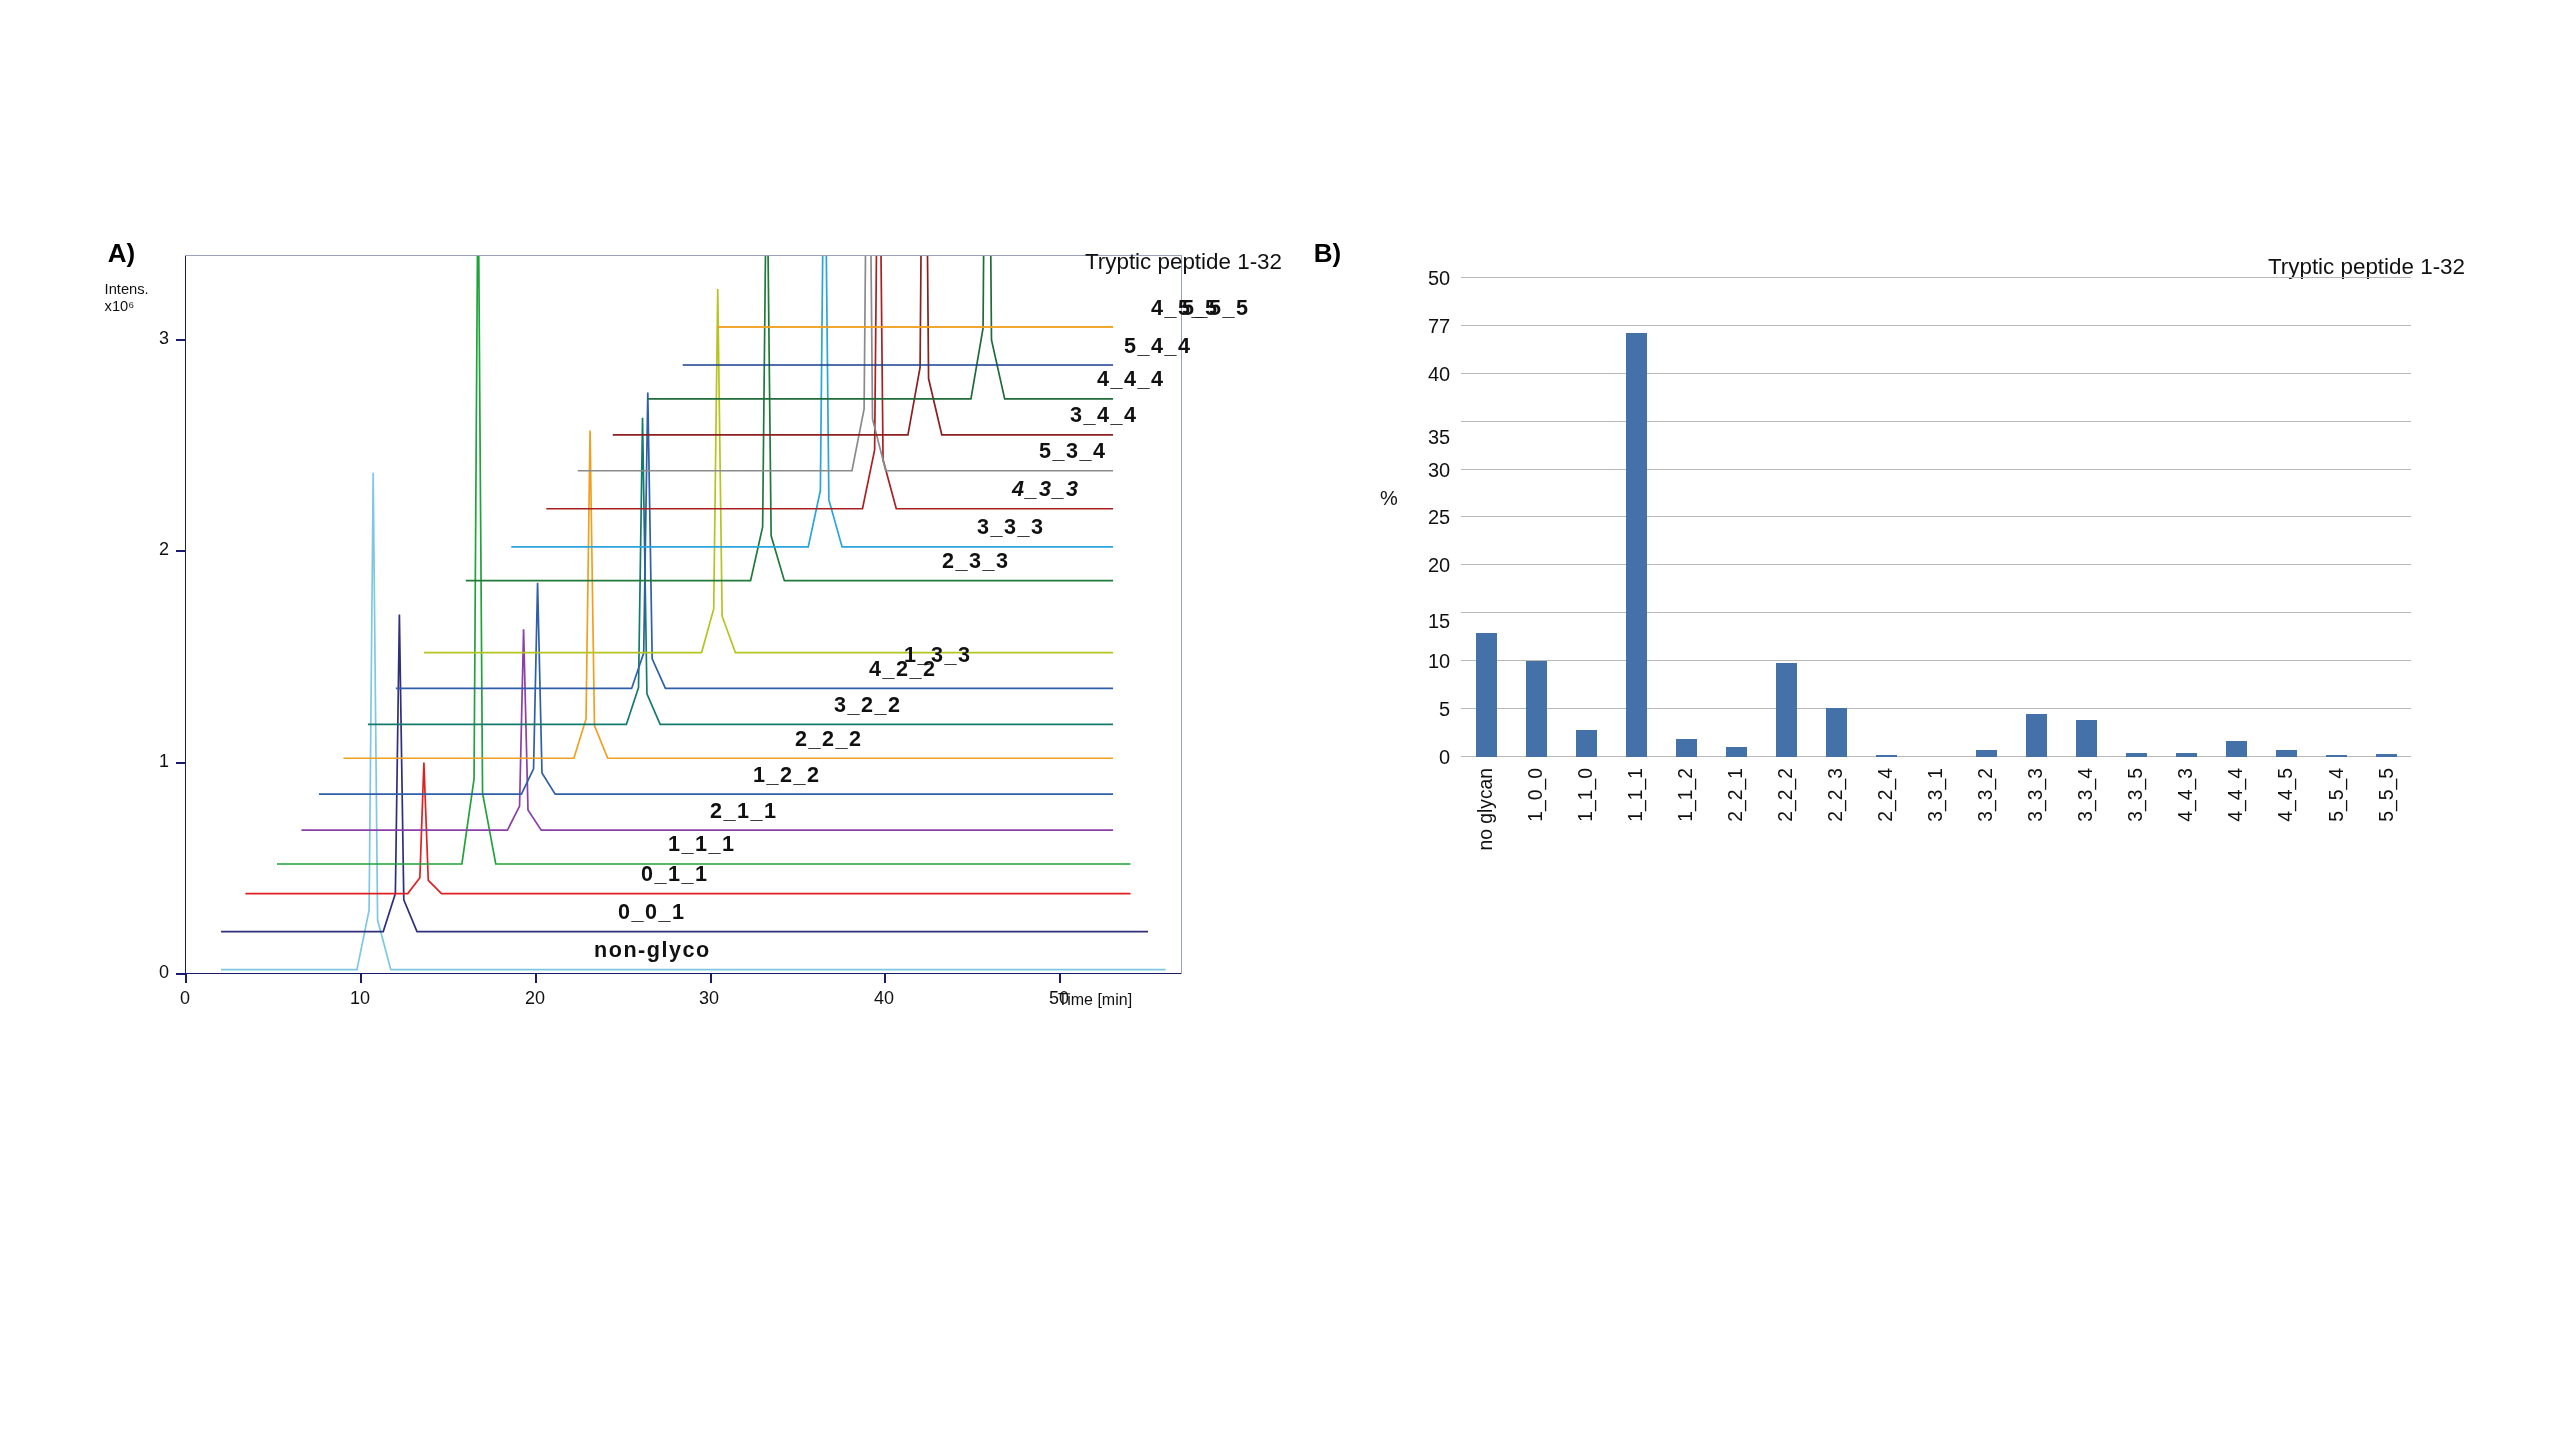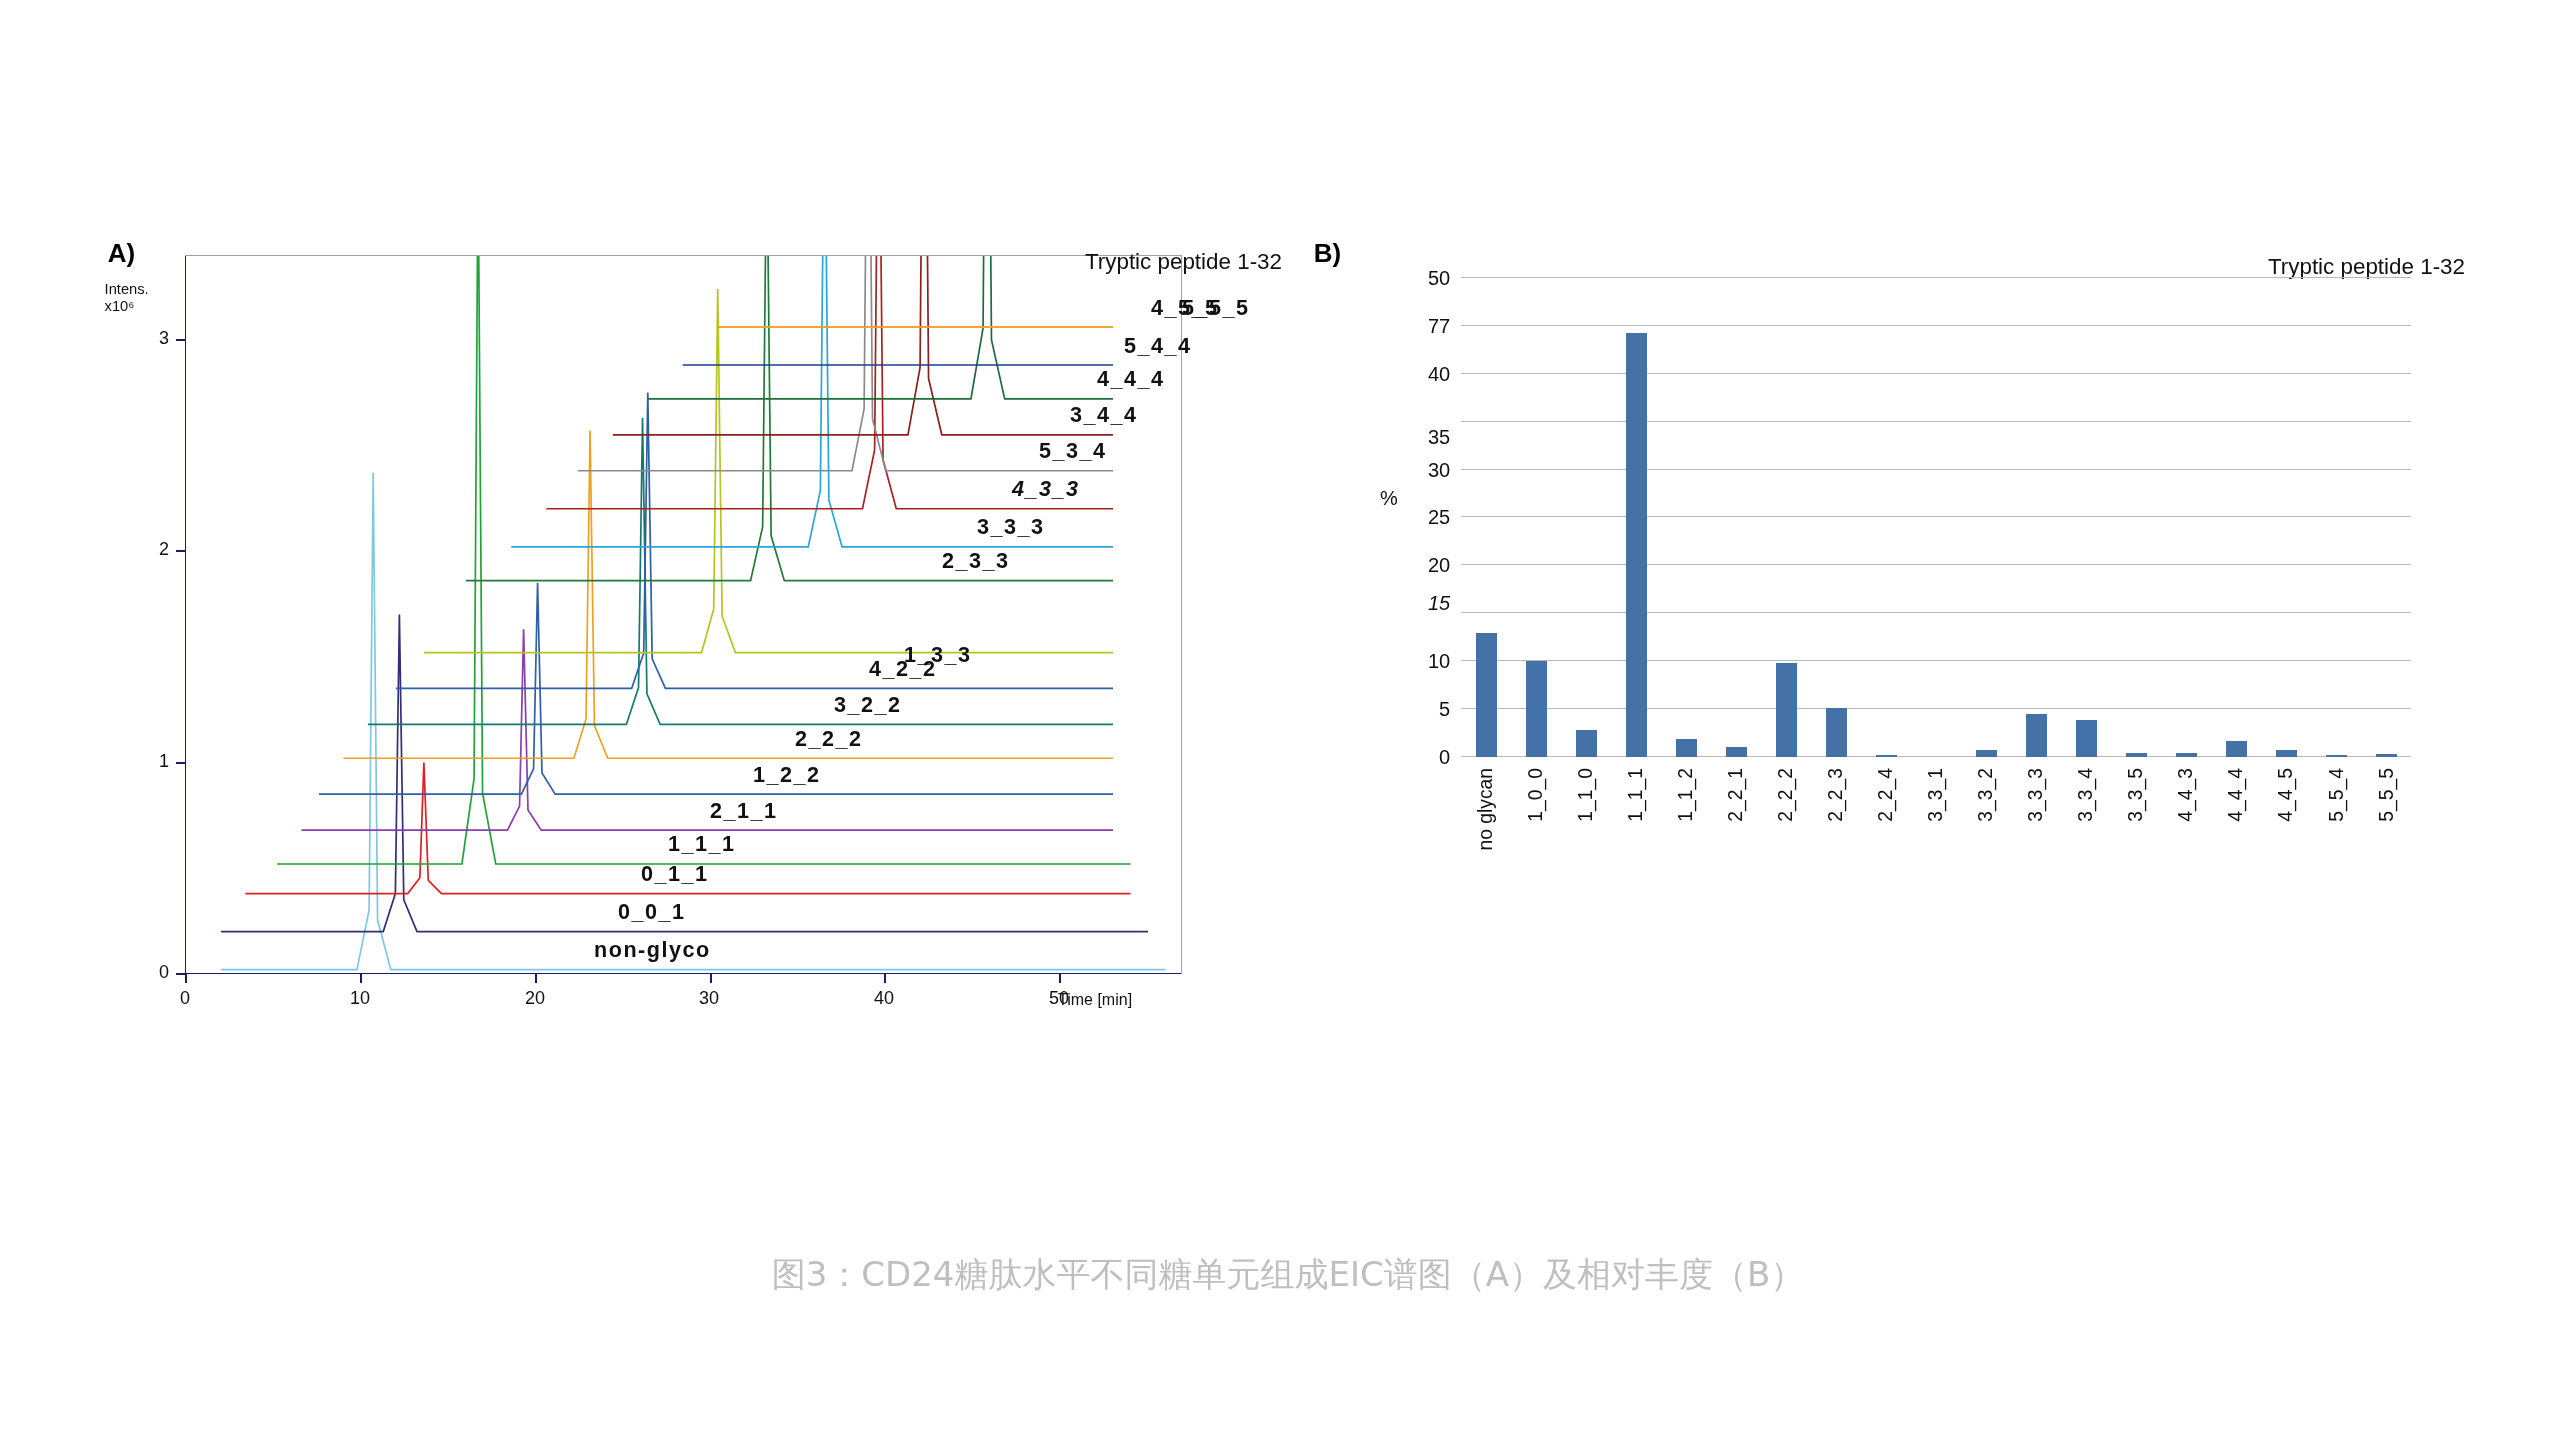--- a/index.html
+++ b/index.html
@@ -165,21 +165,21 @@
     <div class="b-axis-y-label">%</div>
     <div class="plotB">
       <div class="b-baseline"></div>
     <div class="gridline" style="bottom: 0px;"></div>
         <div class="b-ytick" style="bottom: 0px; transform: translateY(50%); position: absolute; right: 100%;">0</div>
         <div class="gridline" style="bottom: 48px;"></div>
         <div class="b-ytick" style="bottom: 48px; transform: translateY(50%); position: absolute; right: 100%;">5</div>
         <div class="gridline" style="bottom: 96px;"></div>
         <div class="b-ytick" style="bottom: 96px; transform: translateY(50%); position: absolute; right: 100%;">10</div>
         <div class="gridline" style="bottom: 144px;"></div>
-        <div class="b-ytick" style="bottom: 154px; transform: translateY(50%); position: absolute; right: 100%; font-style: italic;">15</div>
+        <div class="b-ytick" style="bottom: 136px; transform: translateY(50%); position: absolute; right: 100%;">15</div>
         <div class="gridline" style="bottom: 192px;"></div>
         <div class="b-ytick" style="bottom: 192px; transform: translateY(50%); position: absolute; right: 100%;">20</div>
         <div class="gridline" style="bottom: 240px;"></div>
         <div class="b-ytick" style="bottom: 240px; transform: translateY(50%); position: absolute; right: 100%; margin-top: 8px;">25</div>
         <div class="gridline" style="bottom: 287px;"></div>
         <div class="b-ytick" style="bottom: 287px; transform: translateY(50%); position: absolute; right: 100%;">30</div>
         <div class="gridline" style="bottom: 335px;"></div>
         <div class="b-ytick" style="bottom: 320px; transform: translateY(50%); position: absolute; right: 100%;">35</div>
         <div class="gridline" style="bottom: 383px;"></div>
         <div class="b-ytick" style="bottom: 383px; transform: translateY(50%); position: absolute; right: 100%;">40</div>
@@ -221,15 +221,14 @@
         <div class="b-cat" style="left: 764px; top: 490px;">4_4_4</div>
         <div class="bar" style="left: 815px; width: 21px; height: 6.7px; background: rgb(68, 114, 168);"></div>
         <div class="b-cat" style="left: 814px; top: 490px;">4_4_5</div>
         <div class="bar" style="left: 865px; width: 21px; height: 1.9px; background: rgb(68, 114, 168);"></div>
         <div class="b-cat" style="left: 865px; top: 490px;">5_5_4</div>
         <div class="bar" style="left: 915px; width: 21px; height: 2.9px; background: rgb(68, 114, 168);"></div>
         <div class="b-cat" style="left: 915px; top: 490px;">5_5_5</div>
       </div>
   </div>
 
-  <div class="caption">图3：CD24糖肽水平不同糖单元组成EIC谱图（A）及相对丰度（B）</div>
 </div>
 
 
 </body></html>

